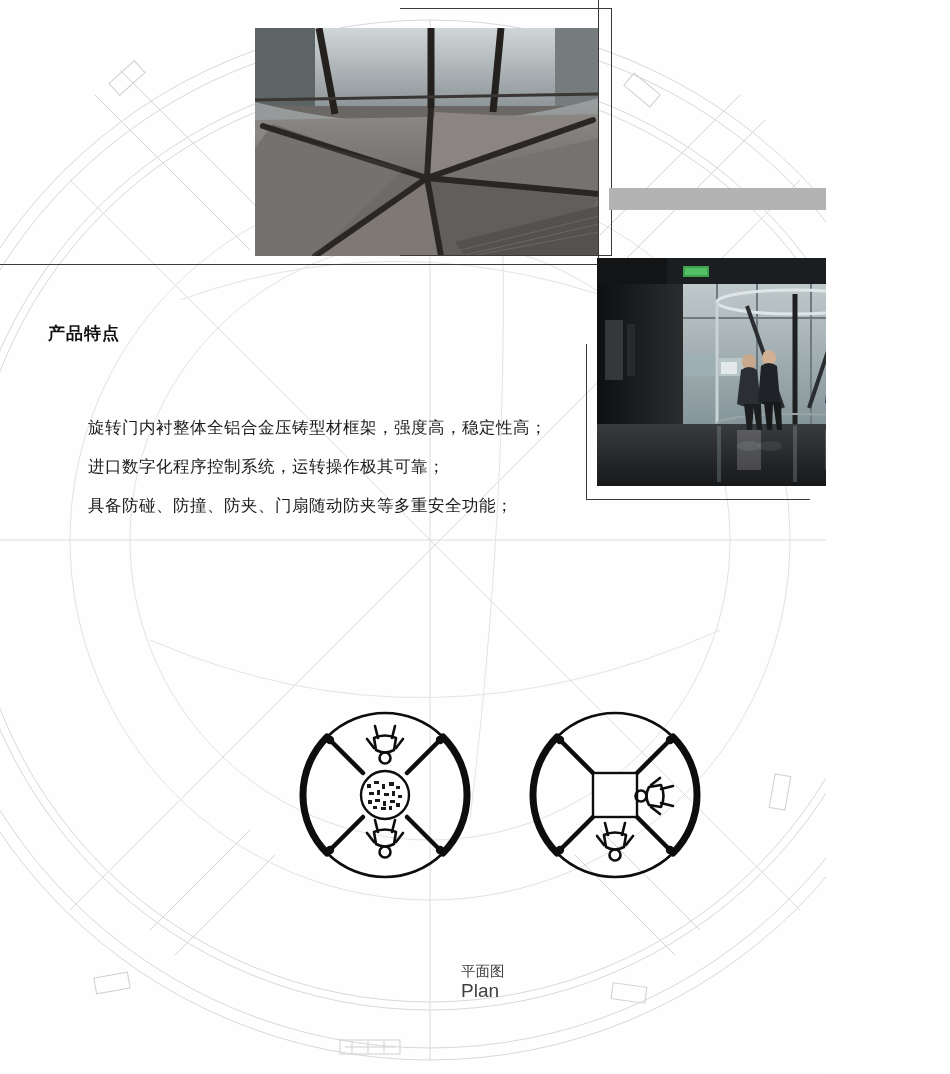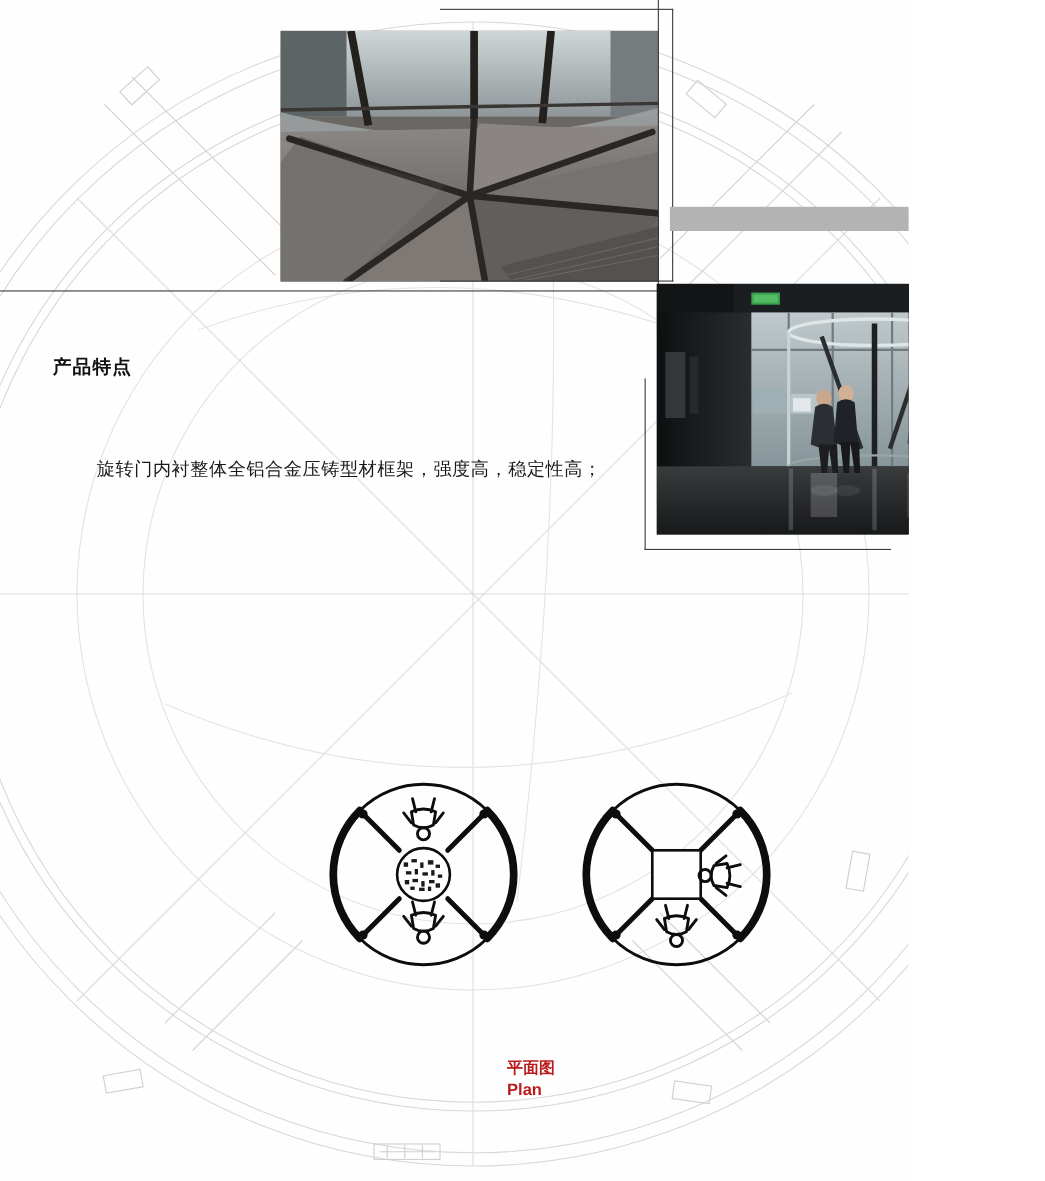--- a/index.html
+++ b/index.html
@@ -140,25 +140,24 @@
     top: 700px;
     width: 440px;
     height: 200px;
   }
   .plan-caption {
     position: absolute;
     left: 461px;
     top: 962px;
     width: 160px;
     text-align: left;
-    color: #b91c1c;
-    font-weight: bold;
+    color: #404040;
   }
   .plan-caption .cn { font-size: 14.5px; line-height: 19px; }
-  .plan-caption .en { font-size: 15px; line-height: 19px; }
+  .plan-caption .en { font-size: 19px; line-height: 19px; }
 
   
   .corner-tick {
     position: absolute;
     left: 936px;
     top: 1038px;
     width: 0;
     height: 26px;
     border-left: 1px solid #555;
   }
@@ -368,20 +367,22 @@
       </g>
     </svg>
   </div>
   <div class="photo-right-frame"></div>
 
   <div class="heading">产品特点</div>
 
   <div class="features">
     <ul>
       <li>旋转门内衬整体全铝合金压铸型材框架，强度高，稳定性高；</li>
+      <li>进口数字化程序控制系统，运转操作极其可靠；</li>
+      <li>具备防碰、防撞、防夹、门扇随动防夹等多重安全功能；</li>
     </ul>
   </div>
 
   <div class="plans">
     <svg viewBox="0 0 440 200" width="440" height="200" xmlns="http://www.w3.org/2000/svg">
 
       <g fill="none" stroke="#0d0d0d" stroke-width="2.6">
         <circle cx="100" cy="95" r="82"></circle>
       </g>
 

